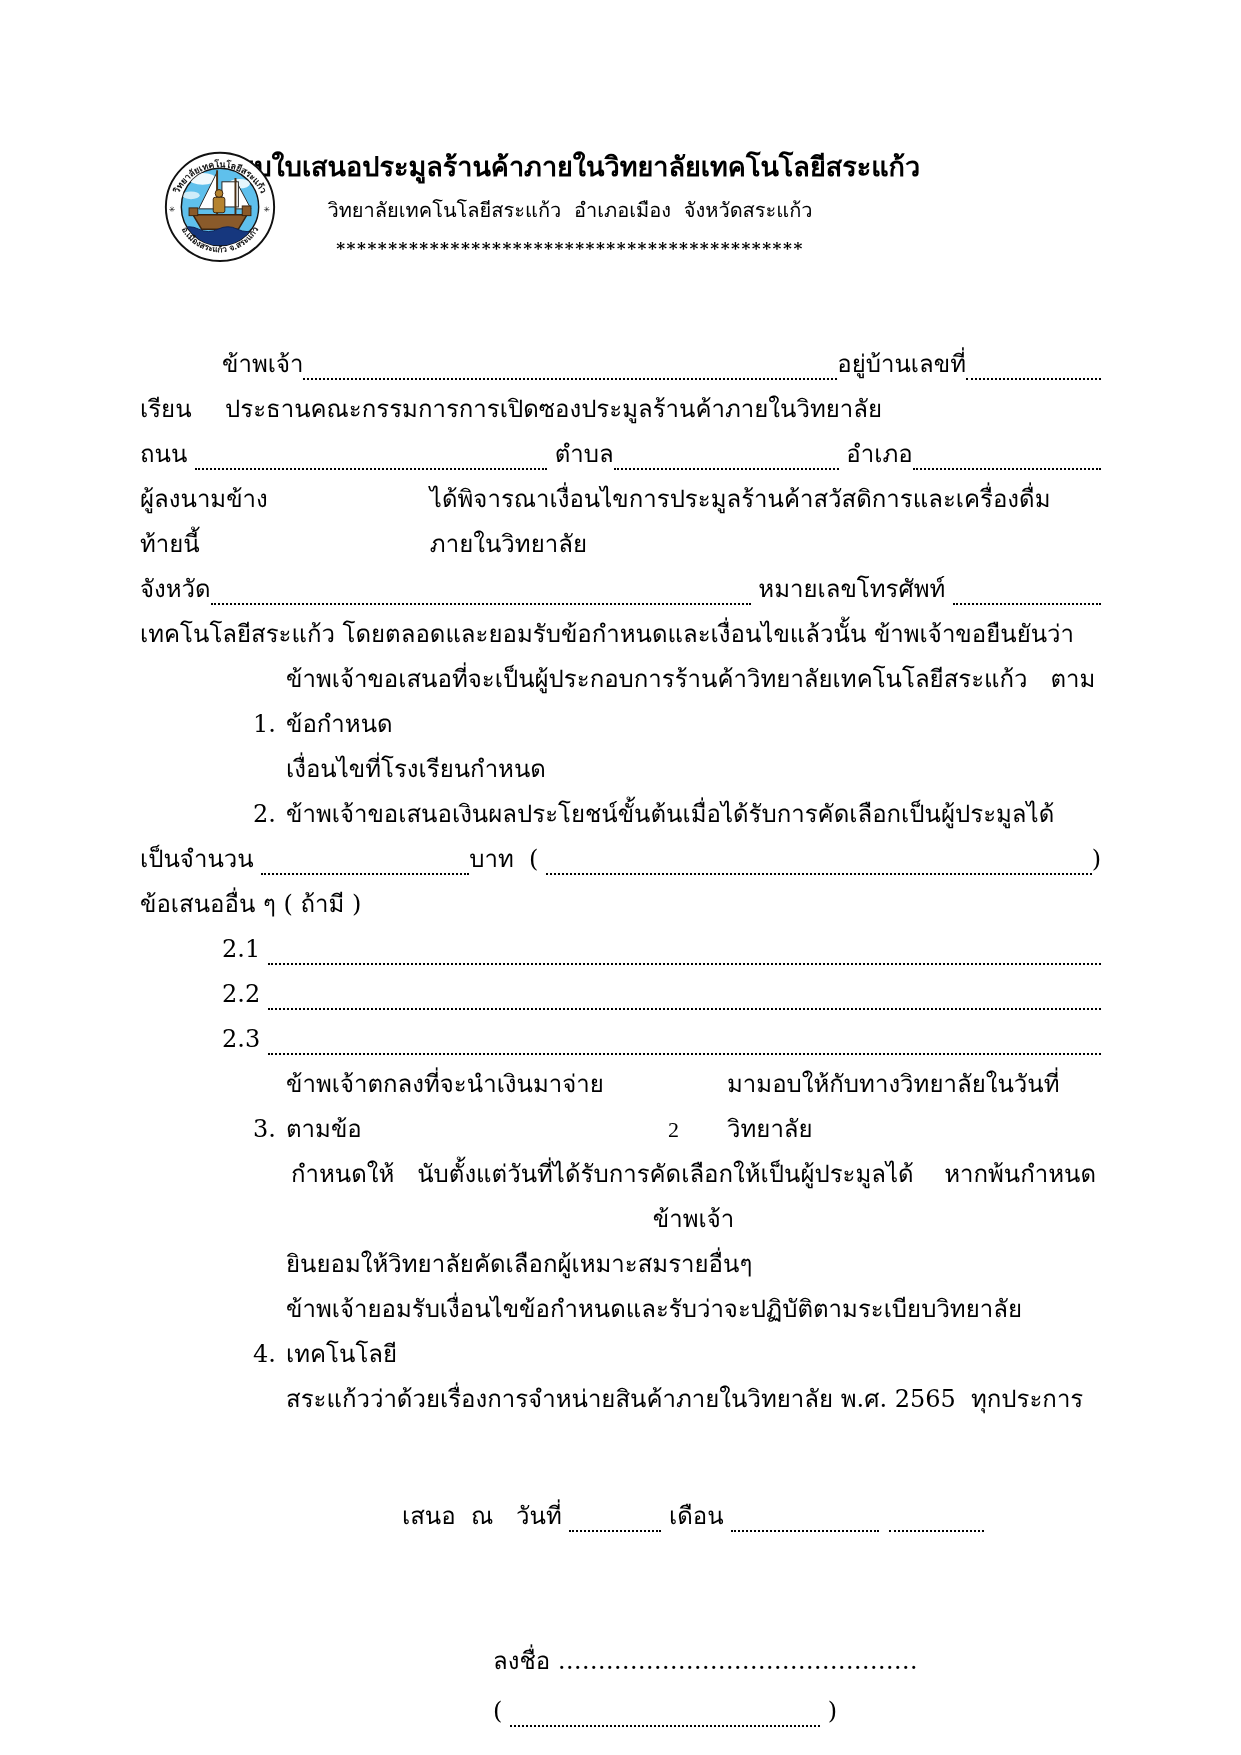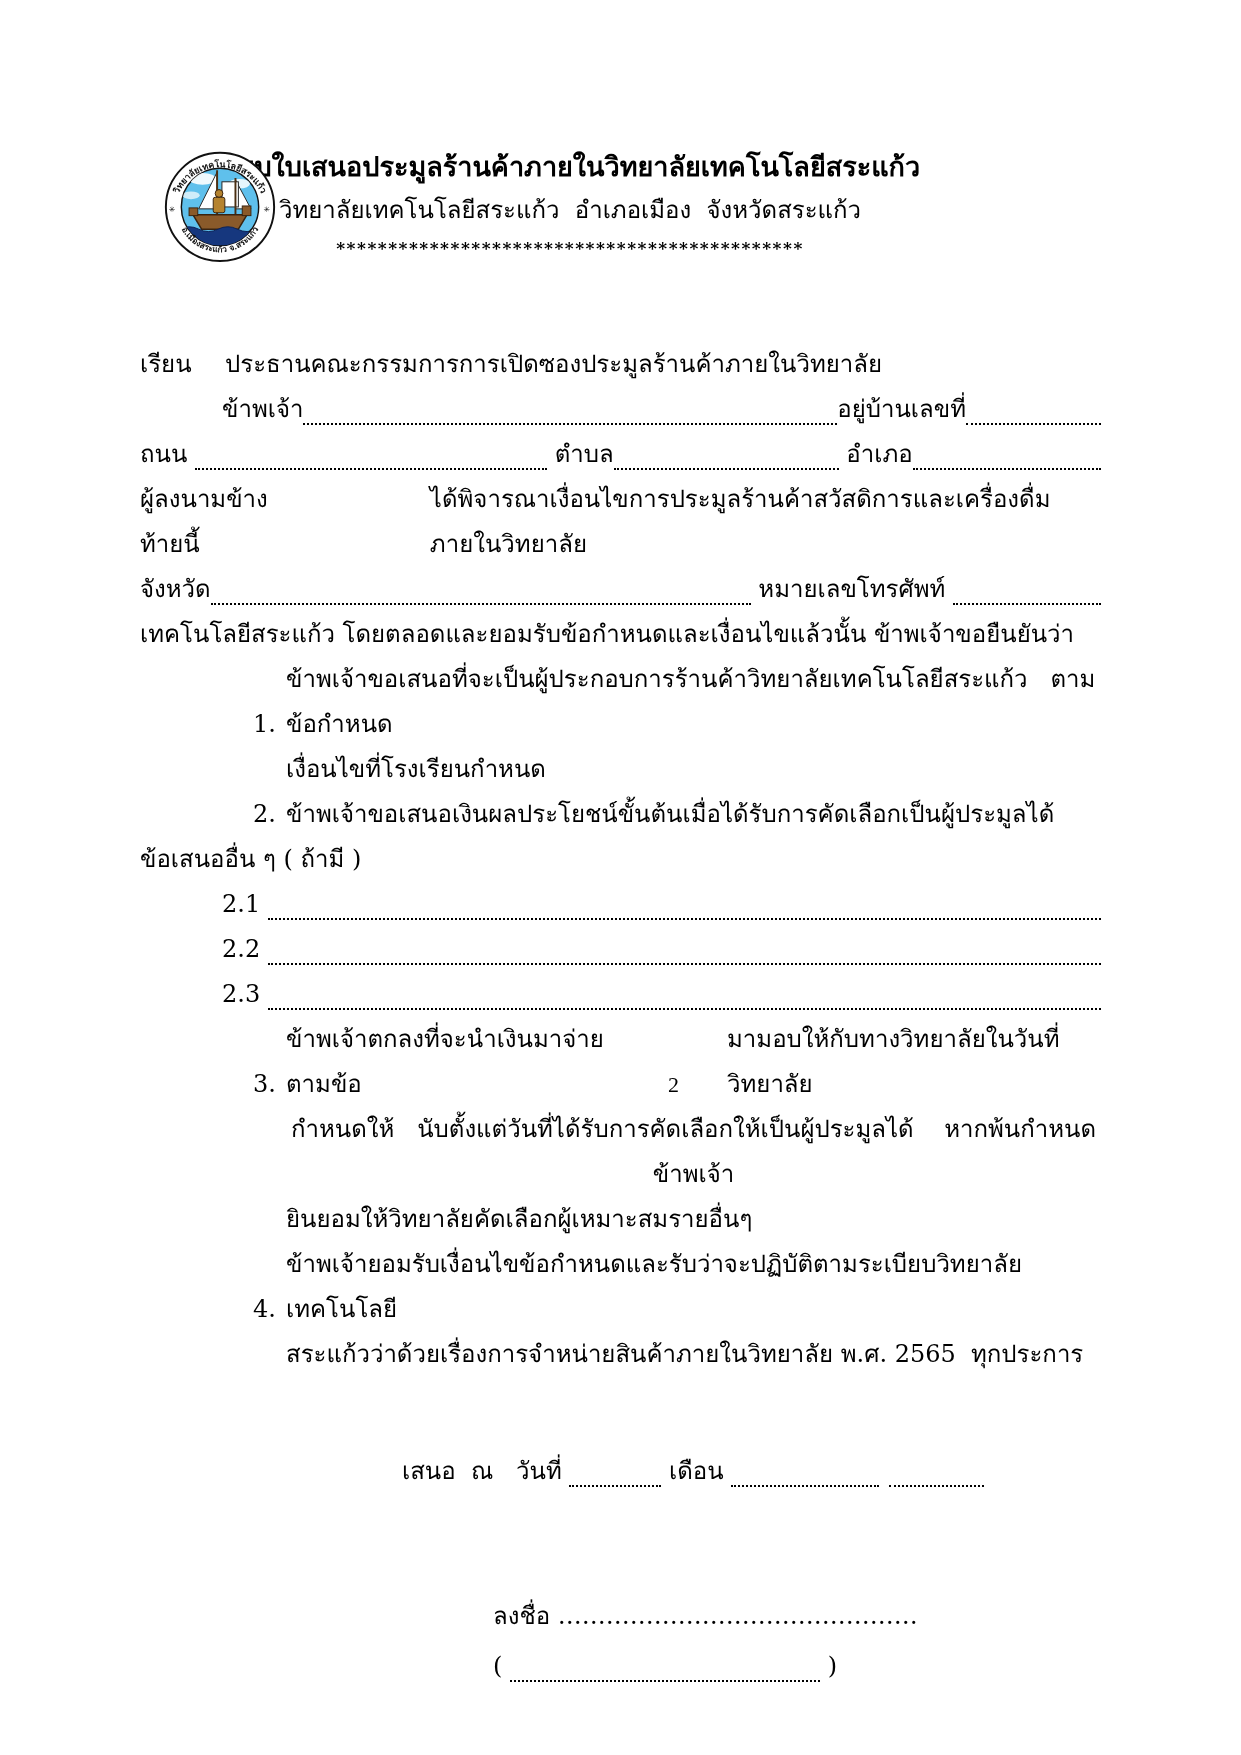--- a/index.html
+++ b/index.html
@@ -11,21 +11,21 @@
     font-family:"DejaVu Serif","Liberation Serif",serif;
     color:#000;
     overflow:hidden;
   }
   .content{position:absolute;left:140px;top:145px;width:961px;}
   
   .header{position:relative;height:125px;}
   .logo{position:absolute;left:22px;top:0;width:116px;height:120px;}
   .header-text{position:absolute;left:0;top:0;width:860px;text-align:center;}
   .doc-title{font-size:27px;font-weight:bold;line-height:44px;white-space:pre-wrap;}
-  .doc-subtitle{font-size:24px;line-height:42px;white-space:pre-wrap;}
+  .doc-subtitle{font-size:20px;line-height:42px;white-space:pre-wrap;}
   .stars{font-size:17px;font-weight:bold;letter-spacing:1.5px;line-height:34px;}
   
   .bodytext{margin-top:72px;font-size:24px;line-height:45px;}
   .row{display:flex;align-items:flex-end;min-height:45px;}
   .row > span{white-space:pre-wrap;}
   .dots{border-bottom:2px dotted #000;height:34px;flex:0 0 auto;margin-bottom:7px;}
   .grow{flex:1 1 auto;}
   .sal-label{width:85px;flex:0 0 auto;}
   .ind{padding-left:82px;}
   .num-col{width:33px;flex:0 0 auto;padding-left:0;}
@@ -89,30 +89,30 @@
         <text font-size="8.6" font-weight="bold" fill="#111">
           <textPath href="#arcBot" startOffset="50%" text-anchor="middle">อ.เมืองสระแก้ว จ.สระแก้ว</textPath>
         </text>
         <text x="7" y="67" font-size="8" fill="#111">✳</text>
         <text x="105" y="67" font-size="8" fill="#111">✳</text>
       </svg>
     </div>
 
     <div class="bodytext">
 
+      <div class="row ind">
+        <span>ข้าพเจ้า</span>
+        <span class="dots grow"></span>
+        <span>อยู่บ้านเลขที่</span>
+        <span class="dots" style="width:135px"></span>
+      </div>
+
       <div class="row">
         <span class="sal-label">เรียน</span>
         <span>ประธานคณะกรรมการการเปิดซองประมูลร้านค้าภายในวิทยาลัย</span>
-      </div>
-
-      <div class="row ind">
-        <span>ข้าพเจ้า</span>
-        <span class="dots grow"></span>
-        <span>อยู่บ้านเลขที่</span>
-        <span class="dots" style="width:135px"></span>
       </div>
 
       <div class="row">
         <span>ถนน </span>
         <span class="dots" style="width:352px"></span>
         <span> ตำบล</span>
         <span class="dots" style="width:225px"></span>
         <span> อำเภอ</span>
         <span class="dots grow"></span>
       </div>
@@ -140,20 +140,27 @@
       </div>
       <div class="row cont">
         <span>เงื่อนไขที่โรงเรียนกำหนด</span>
       </div>
 
       <div class="row item">
         <span class="num-col">2.</span>
         <span>ข้าพเจ้าขอเสนอเงินผลประโยชน์ขั้นต้นเมื่อได้รับการคัดเลือกเป็นผู้ประมูลได้</span>
       </div>
 
+      <div class="row">
+        <span>เป็นจำนวน </span>
+        <span class="dots" style="width:208px"></span>
+        <span>บาท  ( </span>
+        <span class="dots grow"></span>
+        <span>)</span>
+      </div>
 
       <div class="row">
         <span>ข้อเสนออื่น ๆ ( ถ้ามี )</span>
       </div>
 
       <div class="row ind">
         <span style="width:46px">2.1</span>
         <span class="dots grow"></span>
       </div>
       <div class="row ind">

